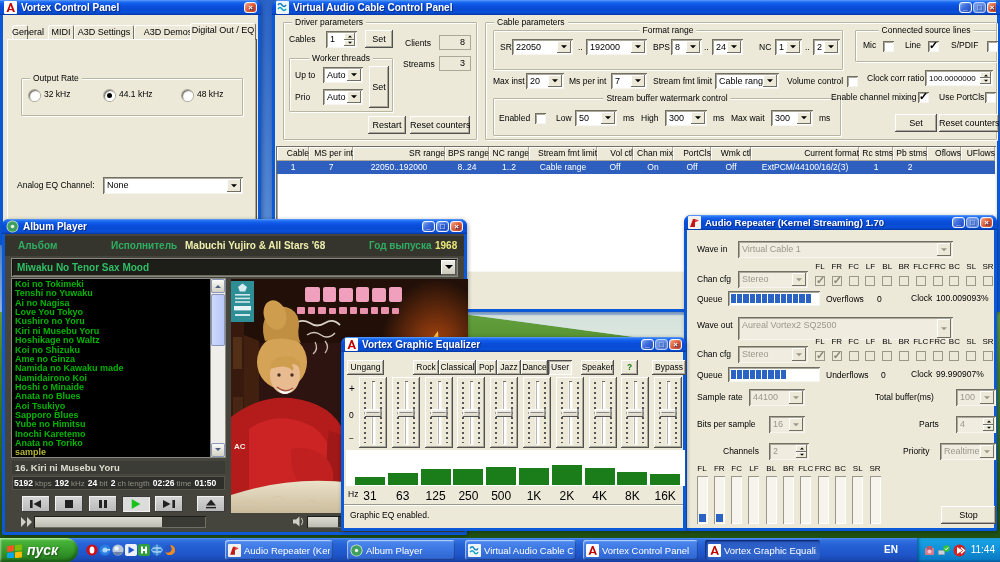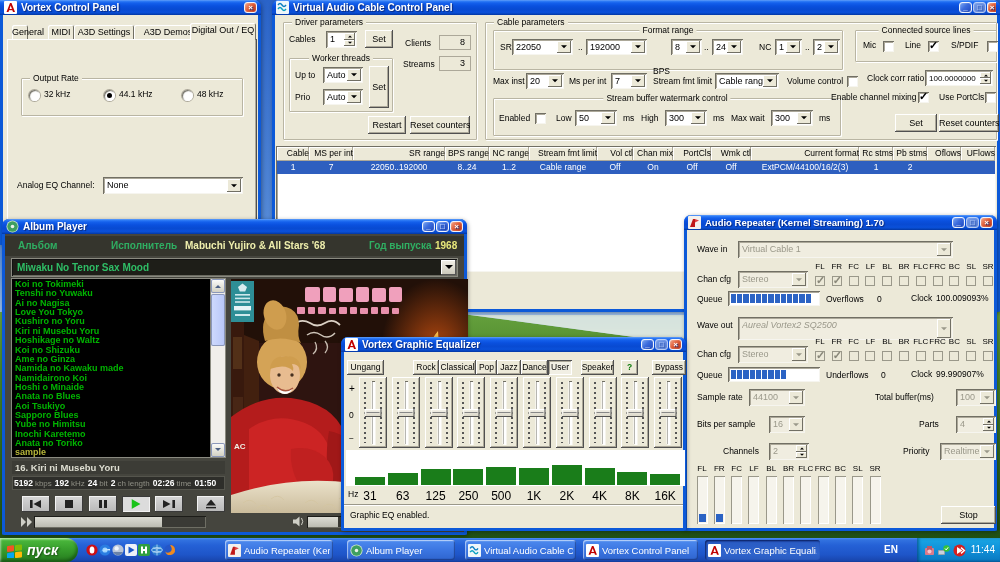--- a/index.html
+++ b/index.html
@@ -240,21 +240,21 @@
   <span class="lbl" style="left:225px; top:42px;">SR</span>
   <div class="combo" style="left:237px; top:39px; width:61px; height:16px;">
     <span class="cval">22050</span>
       <span class="carr"></span>
   </div>
   <span class="lbl" style="left:303px; top:42px;">..</span>
   <div class="combo" style="left:311px; top:39px; width:61px; height:16px;">
     <span class="cval">192000</span>
       <span class="carr"></span>
   </div>
-  <span class="lbl" style="left:378px; top:42px;margin-top:24px;">BPS</span>
+  <span class="lbl" style="left:378px; top:42px;">BPS</span>
   <div class="combo" style="left:396px; top:39px; width:31px; height:16px;">
     <span class="cval">8</span>
       <span class="carr"></span>
   </div>
   <span class="lbl" style="left:429px; top:42px;">..</span>
   <div class="combo" style="left:437px; top:39px; width:31px; height:16px;">
     <span class="cval">24</span>
       <span class="carr"></span>
   </div>
   <span class="lbl" style="left:484px; top:42px;">NC</span>
@@ -664,21 +664,21 @@
       <i></i>
       <i></i>
       <i></i>
       <i class="off"></i>
     </div>
   <span class="ar-lbl" style="left:139px; top:79px;">Overflows</span>
   <span class="ar-lbl" style="left:190px; top:79px;">0</span>
   <span class="ar-lbl" style="left:224px; top:78px;">Clock</span>
   <span class="ar-lbl" style="left:249px; top:78px;">100.009093%</span>
   <span class="ar-lbl" style="left:10px; top:105px;">Wave out</span>
-  <div class="combo dis" style="left:51px; top:102px; width:215px; height:23px;font-style:italic;">
+  <div class="combo dis" style="left:51px; top:102px; width:215px; height:23px;">
     <span class="cval">Aureal Vortex2 SQ2500</span>
       <span class="carr"></span>
   </div>
   <div class="chan-lbls" style="position:absolute; left:0; top:122px; height:10px; width:313px;">
       <span style="left: 133px;">FL</span>
       <span style="left: 149.8px;">FR</span>
       <span style="left: 166.6px;">FC</span>
       <span style="left: 183.4px;">LF</span>
       <span style="left: 200.2px;">BL</span>
       <span style="left: 217px;">BR</span>

